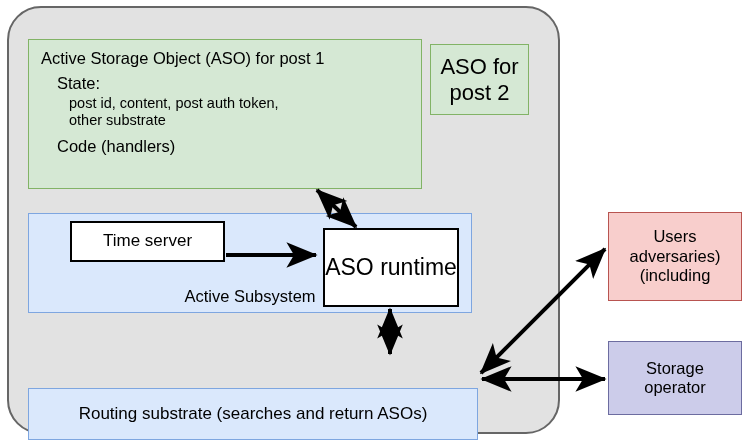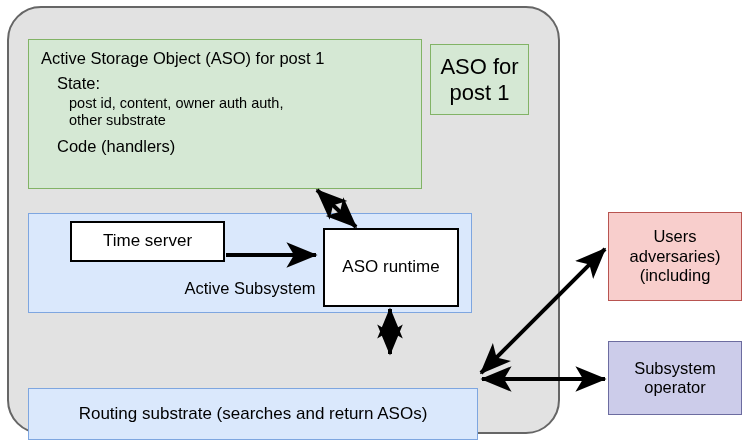--- a/index.html
+++ b/index.html
@@ -78,21 +78,21 @@
     display: block;
   }
   #active-subsystem .subsystem-label {
     position: absolute;
     left: 0;
     right: 0;
     bottom: 6px;
     text-align: center;
     font-size: 16.5px;
     width: 300px;
-    margin: 8px auto;
+    margin: 0 auto;
   }
 
   
   #time-server {
     left: 70px;
     top: 221px;
     width: 155px;
     height: 41px;
     background: #ffffff;
     border: 2px solid #000000;
@@ -100,21 +100,21 @@
   }
 
   
   #aso-runtime {
     left: 323px;
     top: 228px;
     width: 136px;
     height: 79px;
     background: #ffffff;
     border: 2px solid #000000;
-    font-size: 17px;
+    font-size: 23px;
   }
 
   
   #routing-substrate {
     left: 28px;
     top: 356px;
     width: 450px;
     height: 52px;
     background: #dae8fc;
     border: 1.5px solid #7ea6e0;
@@ -158,28 +158,28 @@
 </head>
 <body>
 
 <div id="canvas">
 
   <div class="box" id="platform-container"></div>
 
   <div class="box" id="aso-post1">
     <div class="line-title">Active Storage Object (ASO) for post 1</div>
     <div class="line-state">State:</div>
-    <div class="line-sub">post id, content, owner auth auth,</div>
+    <div class="line-sub">post id, content, post auth token,</div>
     <div class="line-sub">other substrate</div>
     <div class="line-code">Code (handlers)</div>
   </div>
 
   <div class="box" id="aso-post2">
     <div>ASO for</div>
-    <div>post 1</div>
+    <div>post 2</div>
   </div>
 
   <div class="box" id="active-subsystem">
     <div class="subsystem-label">Active Subsystem</div>
   </div>
 
   <div class="box" id="time-server">
     <span>Time server</span>
   </div>
 
@@ -191,21 +191,21 @@
     <span>Routing substrate (searches and return ASOs)</span>
   </div>
 
   <div class="box" id="users-box">
     <div>Users</div>
     <div>adversaries)</div>
     <div>(including</div>
   </div>
 
   <div class="box" id="platform-operator">
-    <div>Subsystem</div>
+    <div>Storage</div>
     <div>operator</div>
   </div>
 
   <svg id="arrow-layer" viewBox="0 0 747 441">
     <defs>
       <marker id="ah" markerWidth="9" markerHeight="9" refX="7.4" refY="3.2" orient="auto" markerUnits="strokeWidth">
         <path d="M0,0 L7.8,3.2 L0,6.4 L1.9,3.2 z" fill="#000000"></path>
       </marker>
       <marker id="ah-start" markerWidth="9" markerHeight="9" refX="0.4" refY="3.2" orient="auto" markerUnits="strokeWidth">
         <path d="M7.8,0 L0,3.2 L7.8,6.4 L5.9,3.2 z" fill="#000000"></path>

